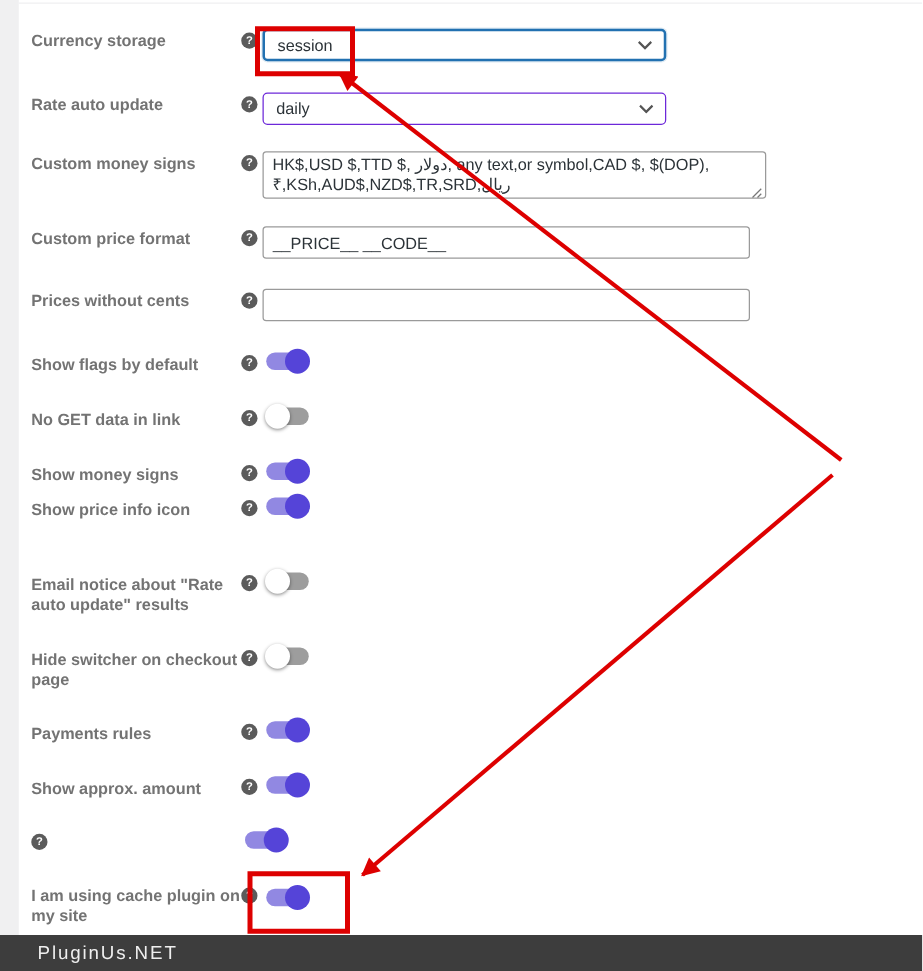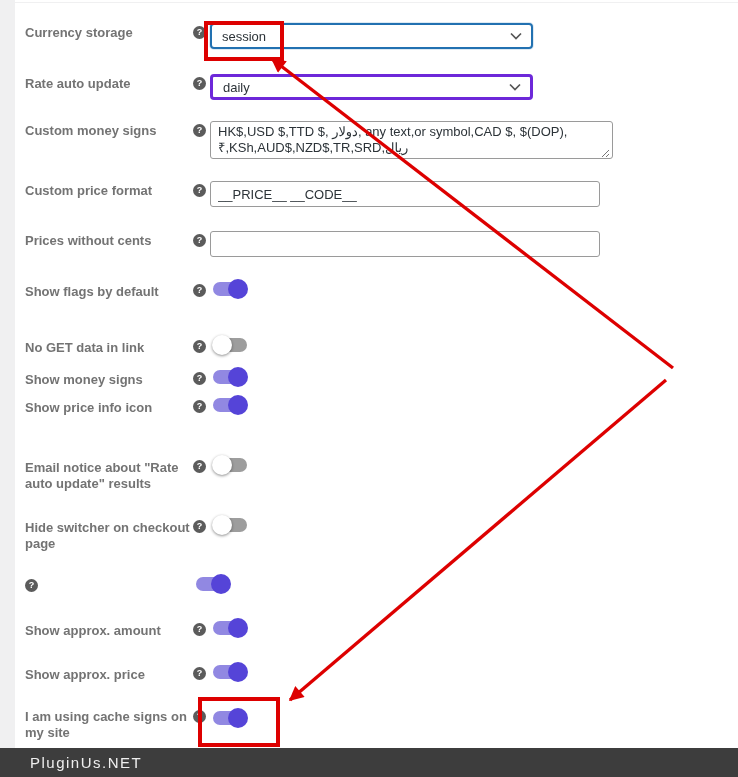--- a/index.html
+++ b/index.html
@@ -8,21 +8,21 @@
   #left-strip{position:absolute;left:0;top:0;width:15px;height:748px;background:#f0f0f1;}
   #top-hairline{position:absolute;left:15px;top:2px;right:0;height:1px;background:#f0f0f1;}
 
   .row{position:absolute;left:25px;right:0;display:grid;grid-template-columns:168px 17px 1fr;align-items:start;}
   .label{font-size:13px;font-weight:bold;color:#737373;line-height:16px;padding-top:2px;}
   .row.toggle-row .label{padding-top:5px;}
   .help{width:13px;height:13px;border-radius:50%;background:#5b5b5b;color:#ffffff;
         font-size:9px;font-weight:bold;text-align:center;line-height:13px;margin-top:3px;cursor:pointer;}
   .row.toggle-row .help{margin-top:5px;}
 
-  .select{position:relative;width:323px;height:26px;border:3px solid #6d28d9;border-radius:4px;
+  .select{position:relative;width:323px;height:26px;border:1px solid #6d28d9;border-radius:4px;
           background:#ffffff;box-sizing:border-box;cursor:pointer;}
   .select.focused{border:2px solid #2271b1;box-shadow:0 0 0 1px rgba(34,113,177,.15);padding-left:34px;}
   .select-value{position:absolute;left:10px;top:50%;transform:translateY(-50%);font-size:13px;color:#2c3338;}
   .chevron{position:absolute;right:9px;top:50%;transform:translateY(-50%);}
 
   .text-input{width:390px;height:26px;border:1px solid #9a9a9a;border-radius:3px;box-sizing:border-box;
           font-family:"Liberation Sans", sans-serif;font-size:13px;color:#2c3338;padding:0 7px;background:#fff;outline:none;}
   .ta-wrap{position:relative;width:403px;}
   textarea.money-signs{width:403px;height:38px;border:1px solid #9a9a9a;border-radius:3px;box-sizing:border-box;
           font-family:"Liberation Sans", sans-serif;font-size:13px;line-height:16px;color:#2c3338;
@@ -106,21 +106,21 @@
     <div class="label">Show flags by default</div>
     <div class="help">?</div>
     <div>
         <div class="toggle" data-state="on">
           <div class="track"></div>
           <div class="knob"></div>
         </div>
       </div>
   </div>
 
-  <div class="row toggle-row" style="top:335px">
+  <div class="row toggle-row" style="top:323px">
     <div class="label">No GET data in link</div>
     <div class="help">?</div>
     <div>
         <div class="toggle" data-state="off">
           <div class="track"></div>
           <div class="knob"></div>
         </div>
       </div>
   </div>
 
@@ -162,20 +162,21 @@
     <div class="help">?</div>
     <div>
         <div class="toggle" data-state="off">
           <div class="track"></div>
           <div class="knob"></div>
         </div>
       </div>
   </div>
 
   <div class="row toggle-row" style="top:574px">
+    <div class="label">Payments rules</div>
     <div class="help">?</div>
     <div>
         <div class="toggle" data-state="on">
           <div class="track"></div>
           <div class="knob"></div>
         </div>
       </div>
   </div>
 
   <div class="row toggle-row" style="top:618px">
@@ -183,32 +184,31 @@
     <div class="help">?</div>
     <div>
         <div class="toggle" data-state="on">
           <div class="track"></div>
           <div class="knob"></div>
         </div>
       </div>
   </div>
 
   <div class="row toggle-row" style="top:662px">
-    <div class="label">Show approx. price</div>
     <div class="help">?</div>
     <div>
         <div class="toggle" data-state="on">
           <div class="track"></div>
           <div class="knob"></div>
         </div>
       </div>
   </div>
 
   <div class="row toggle-row" style="top:708px">
-    <div class="label" style="padding-top:1px">I am using cache signs on my site</div>
+    <div class="label" style="padding-top:1px">I am using cache plugin on my site</div>
     <div class="help" style="margin-top:2px">?</div>
     <div>
         <div class="toggle" data-state="on">
           <div class="track"></div>
           <div class="knob"></div>
         </div>
       </div>
   </div>
 
   <div id="annot-box-top" class="annot-box"></div>

